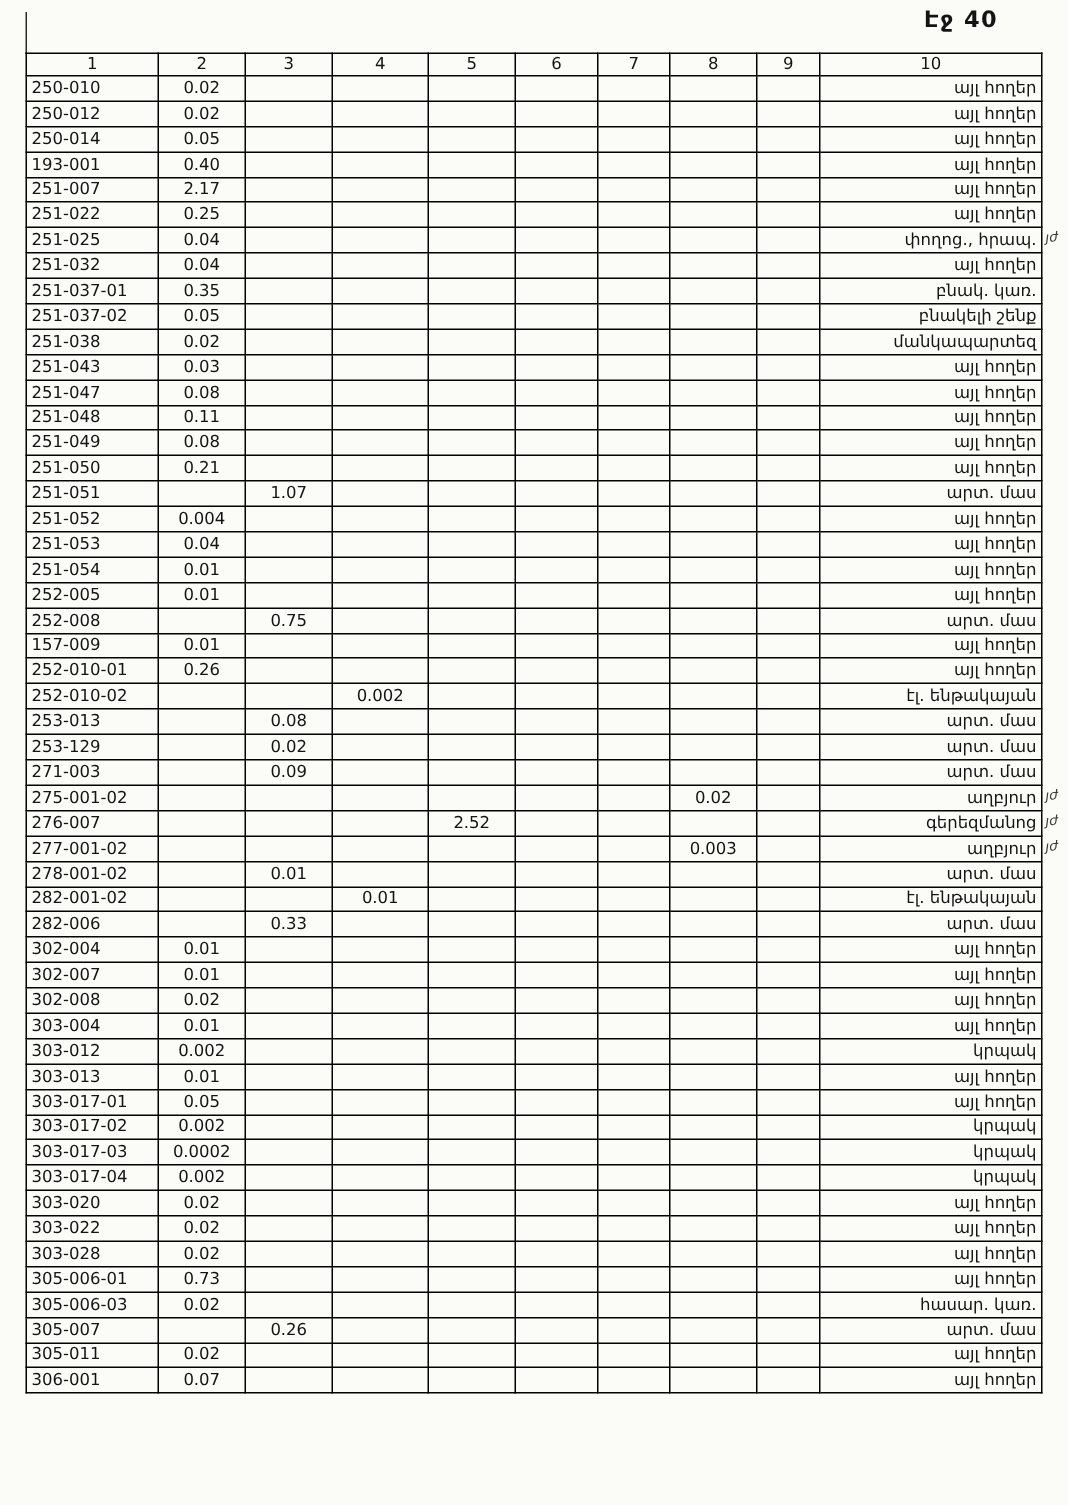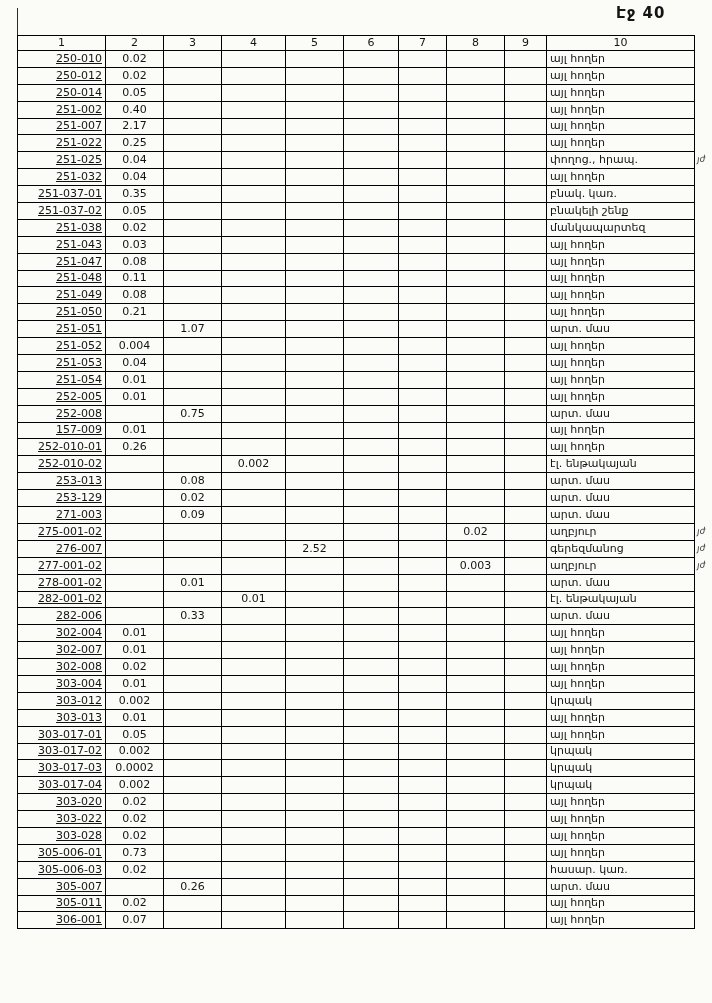--- a/index.html
+++ b/index.html
@@ -52,24 +52,24 @@
     padding:0 3px;
     overflow:hidden;
     white-space:nowrap;
     line-height:1.1;
   }
   table.data-table th {
     font-weight:normal;
     text-align:center;
     height:15px;
   }
-  td.cell-1  { text-align:right;text-decoration:underline; }
+  td.cell-1  { text-align:left; }
   td.cell-2, td.cell-3, td.cell-4, td.cell-5,
   td.cell-6, td.cell-7, td.cell-8, td.cell-9 { text-align:center; }
-  td.cell-10 { text-align:left;margin-top:28px; }
+  td.cell-10 { text-align:right;margin-top:28px; }
   .margin-note {
     position:absolute;
     left:697px;
     font-size:9px;
     font-style:italic;
     color:#3a3a3a;
     transform:rotate(-4deg);
   }
 </style>
 </head>
@@ -139,21 +139,21 @@
           <td class="cell-3"></td>
           <td class="cell-4"></td>
           <td class="cell-5"></td>
           <td class="cell-6"></td>
           <td class="cell-7"></td>
           <td class="cell-8"></td>
           <td class="cell-9"></td>
           <td class="cell-10">այլ հողեր</td>
         </tr>
         <tr>
-          <td class="cell-1">251-002</td>
+          <td class="cell-1">193-001</td>
           <td class="cell-2">0.40</td>
           <td class="cell-3"></td>
           <td class="cell-4"></td>
           <td class="cell-5"></td>
           <td class="cell-6"></td>
           <td class="cell-7"></td>
           <td class="cell-8"></td>
           <td class="cell-9"></td>
           <td class="cell-10">այլ հողեր</td>
         </tr>

